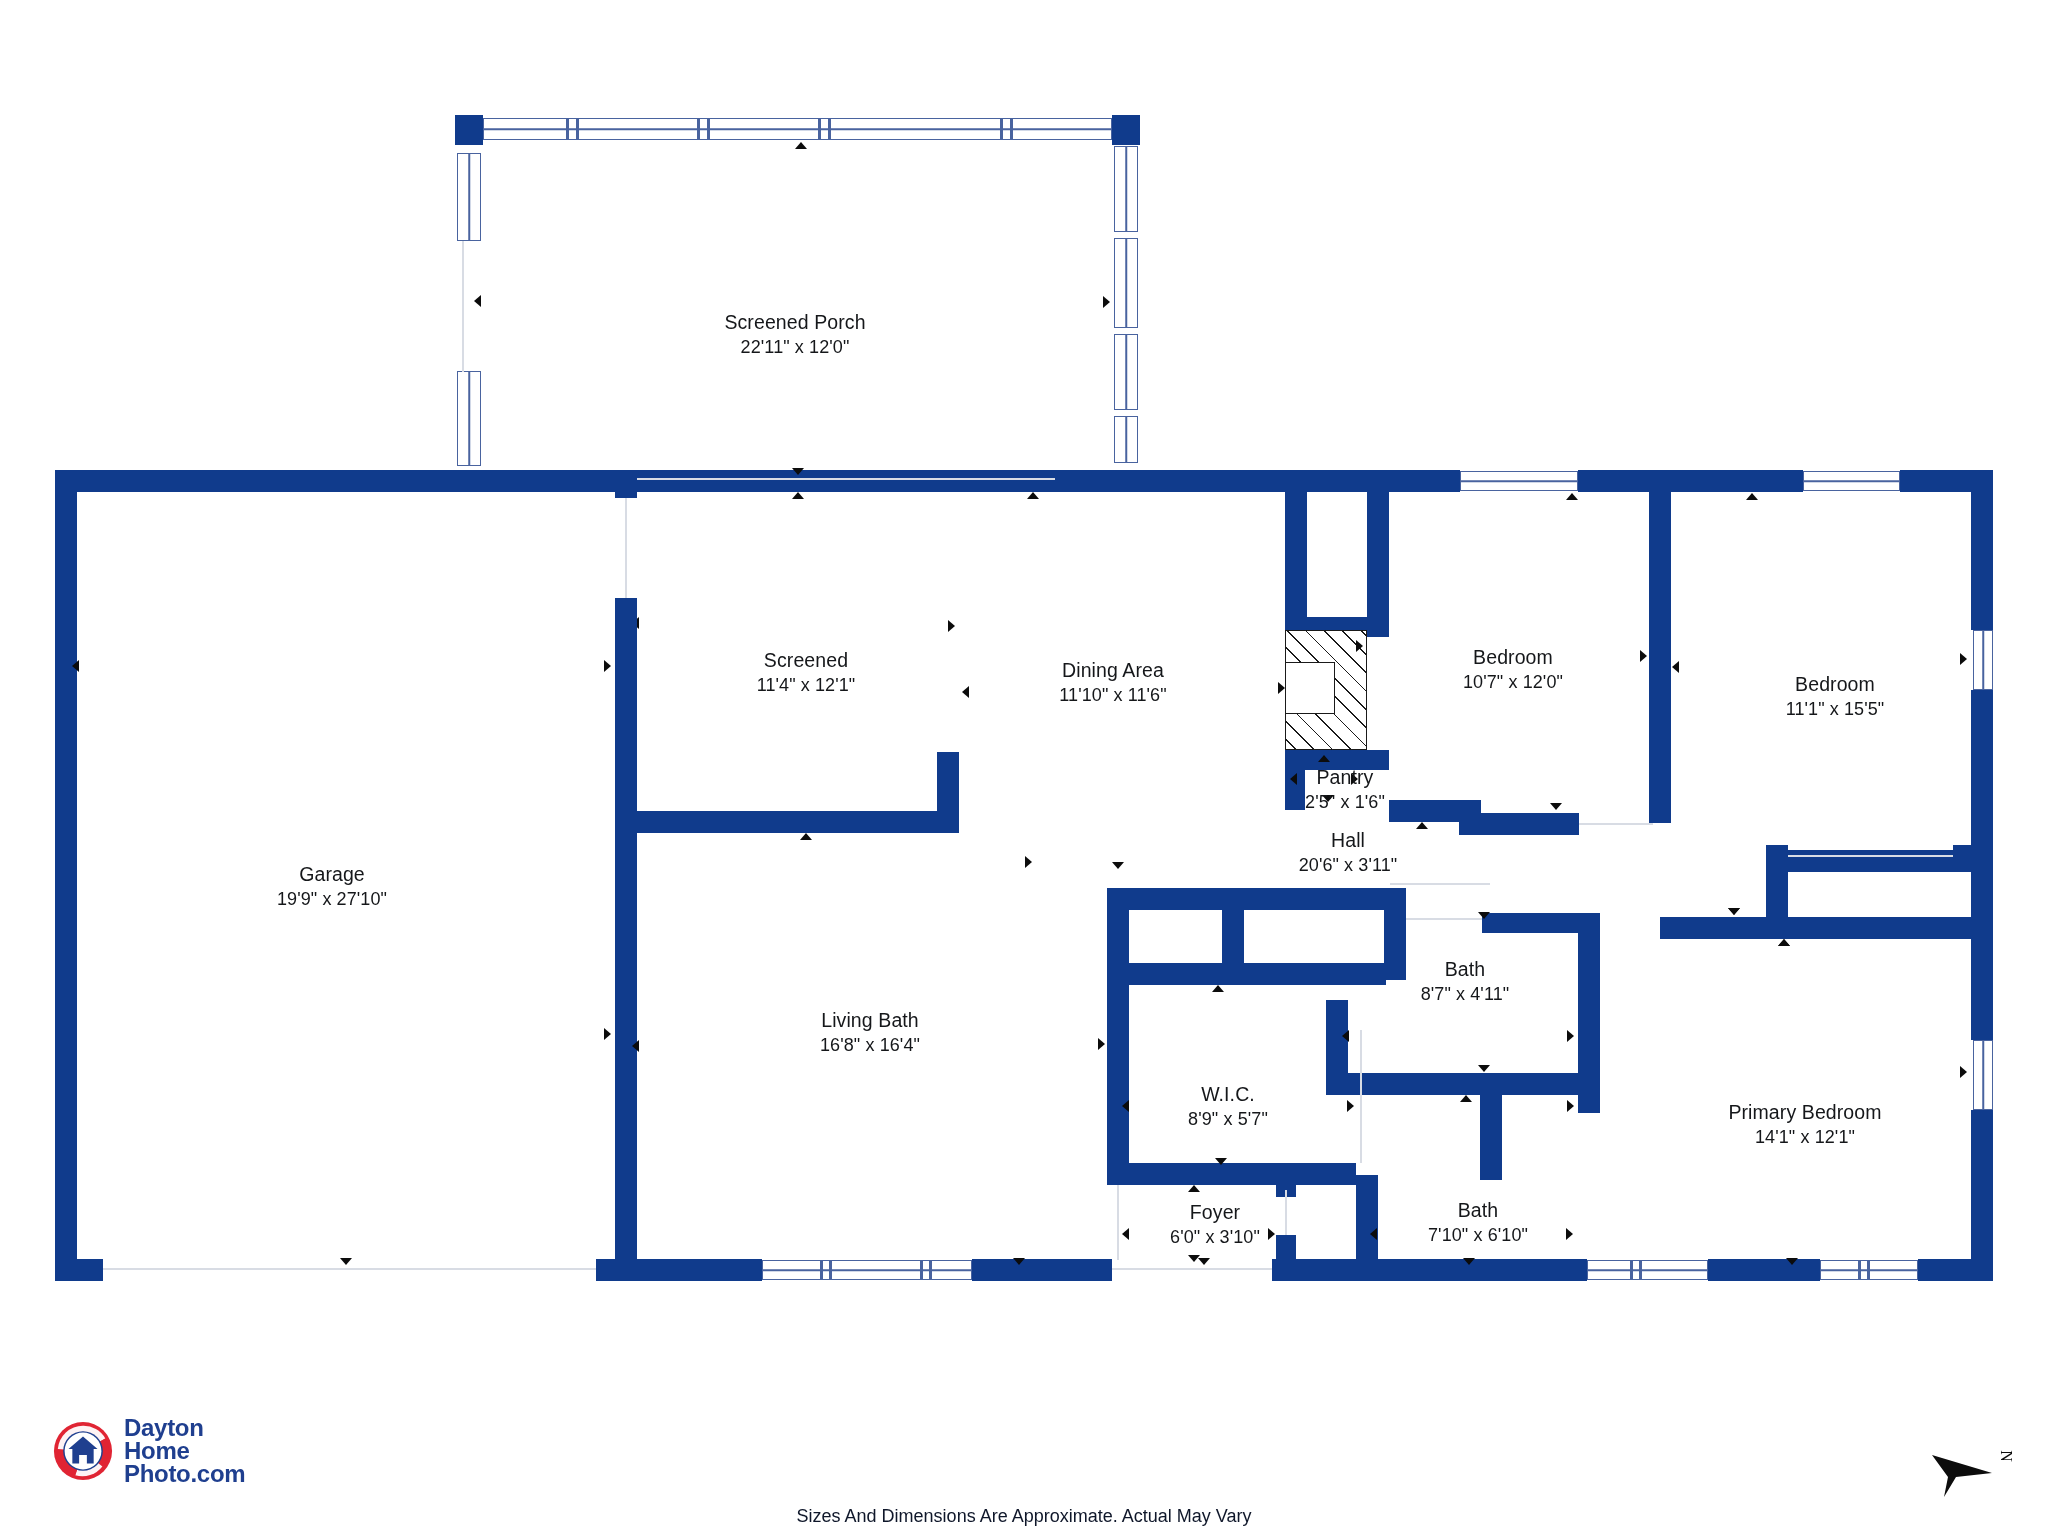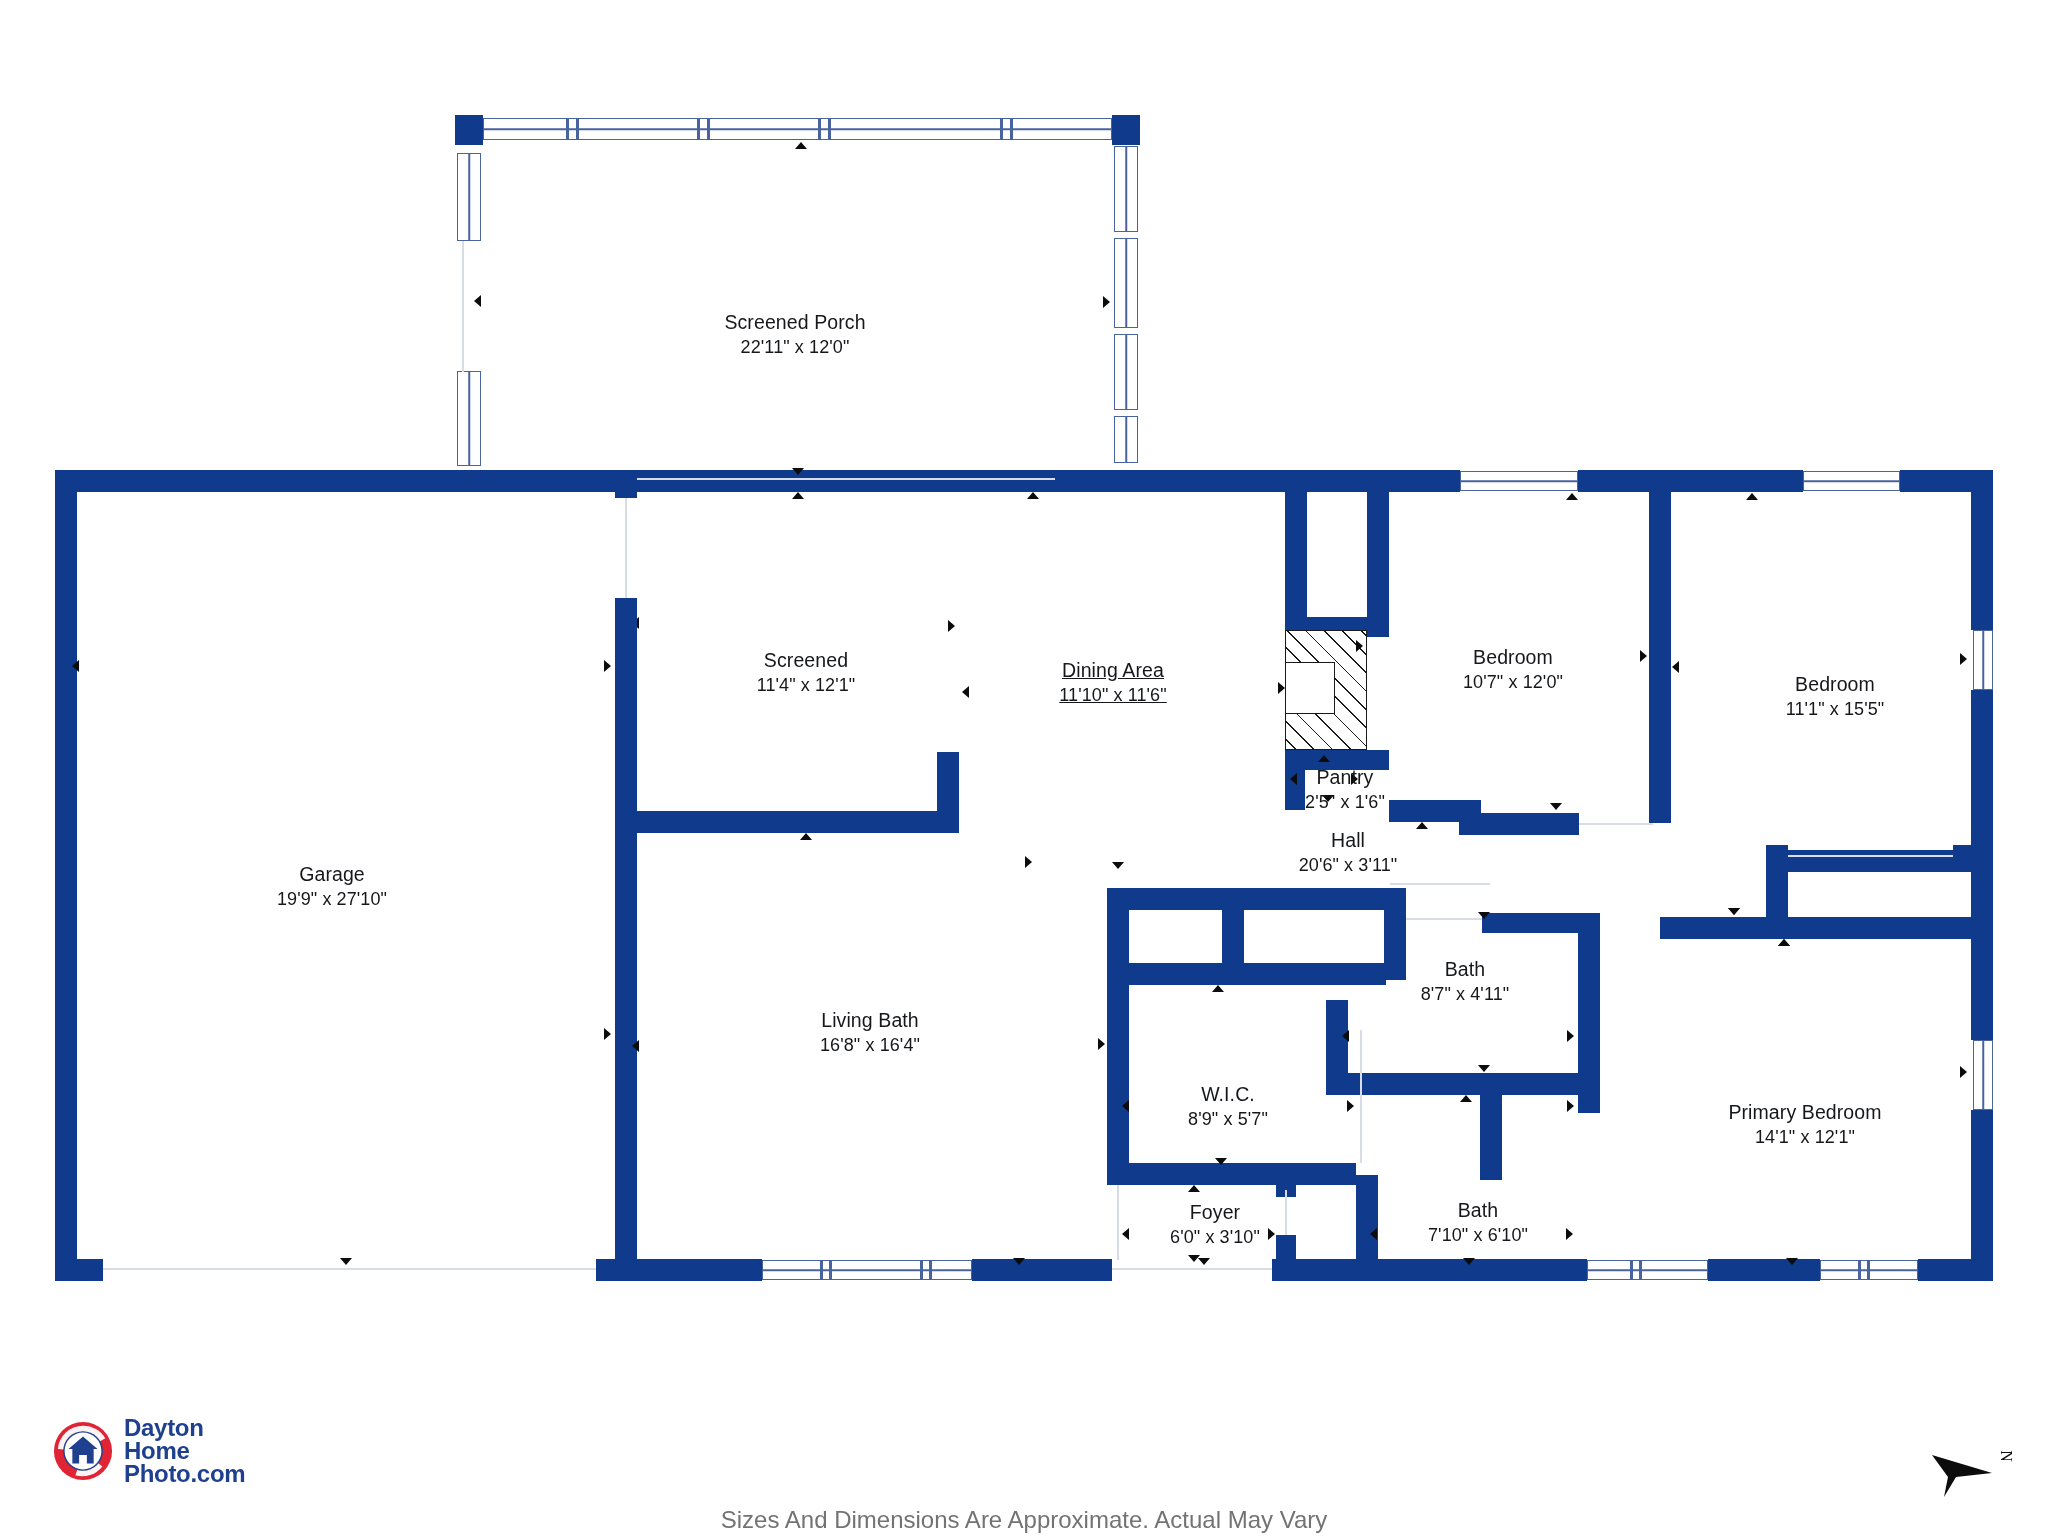--- a/index.html
+++ b/index.html
@@ -36,21 +36,21 @@
   .arr.rt{border-top:6px solid transparent;border-bottom:6px solid transparent;border-left:7px solid #0c0c0c;}
 
   
   .hatch{position:absolute;background:
      repeating-linear-gradient(45deg,#ffffff 0 6px,#ffffff 6px 6px,#1a1a1a 6px 7.2px,#ffffff 7.2px 13px);
      border:1px solid #1a1a1a;box-sizing:border-box;}
   .hatchbox{position:absolute;background:#fff;border:1px solid #1a1a1a;box-sizing:border-box;}
 
   
   .footer{position:absolute;left:50%;transform:translateX(-50%);
-          color:#737373;font-size:24px;white-space:nowrap;}
+          color:#0f172a;font-size:18px;white-space:nowrap;}
 
   
   #logo{position:absolute;display:flex;align-items:center;gap:10px;}
   #logo .mark{position:relative;width:62px;height:62px;flex:0 0 62px;}
   #logo .txt{display:flex;flex-direction:column;line-height:.96;
              font-weight:bold;color:#1f3f8f;font-size:24px;letter-spacing:-.3px;}
   #logo .txt span{display:block;}
 
   
   #compass{position:absolute;}
@@ -159,21 +159,21 @@
   <div class="arr lf" style="left:962px;top:686px;"></div>
   <div class="label" style="left:806px;top:648px;">
     <span class="nm">Screened</span>
     <span class="dim">11'4" x 12'1"</span>
   </div>
 
   <div class="hairline" style="left:637px;top:478px;width:418px;height:1.6px;"></div>
   <div class="arr dn" style="left:792px;top:468px;"></div>
   <div class="arr up" style="left:792px;top:492px;"></div>
   <div class="arr up" style="left:1027px;top:492px;"></div>
-  <div class="label" style="left:1113px;top:658px;text-decoration:underline;">
+  <div class="label" style="left:1113px;top:658px;">
     <span class="nm">Dining Area</span>
     <span class="dim">11'10" x 11'6"</span>
   </div>
 
   <div class="wall" style="left:1285px;top:492px;width:20px;height:130px;"></div>
   <div class="wall" style="left:1367px;top:492px;width:22px;height:130px;"></div>
   <div class="wall" style="left:1285px;top:617px;width:104px;height:20px;"></div>
   <div class="hatch" style="left:1285px;top:630px;width:82px;height:120px;"></div>
   <div class="hatchbox" style="left:1285px;top:662px;width:50px;height:52px;"></div>
   <div class="wall" style="left:1285px;top:750px;width:104px;height:20px;"></div>

